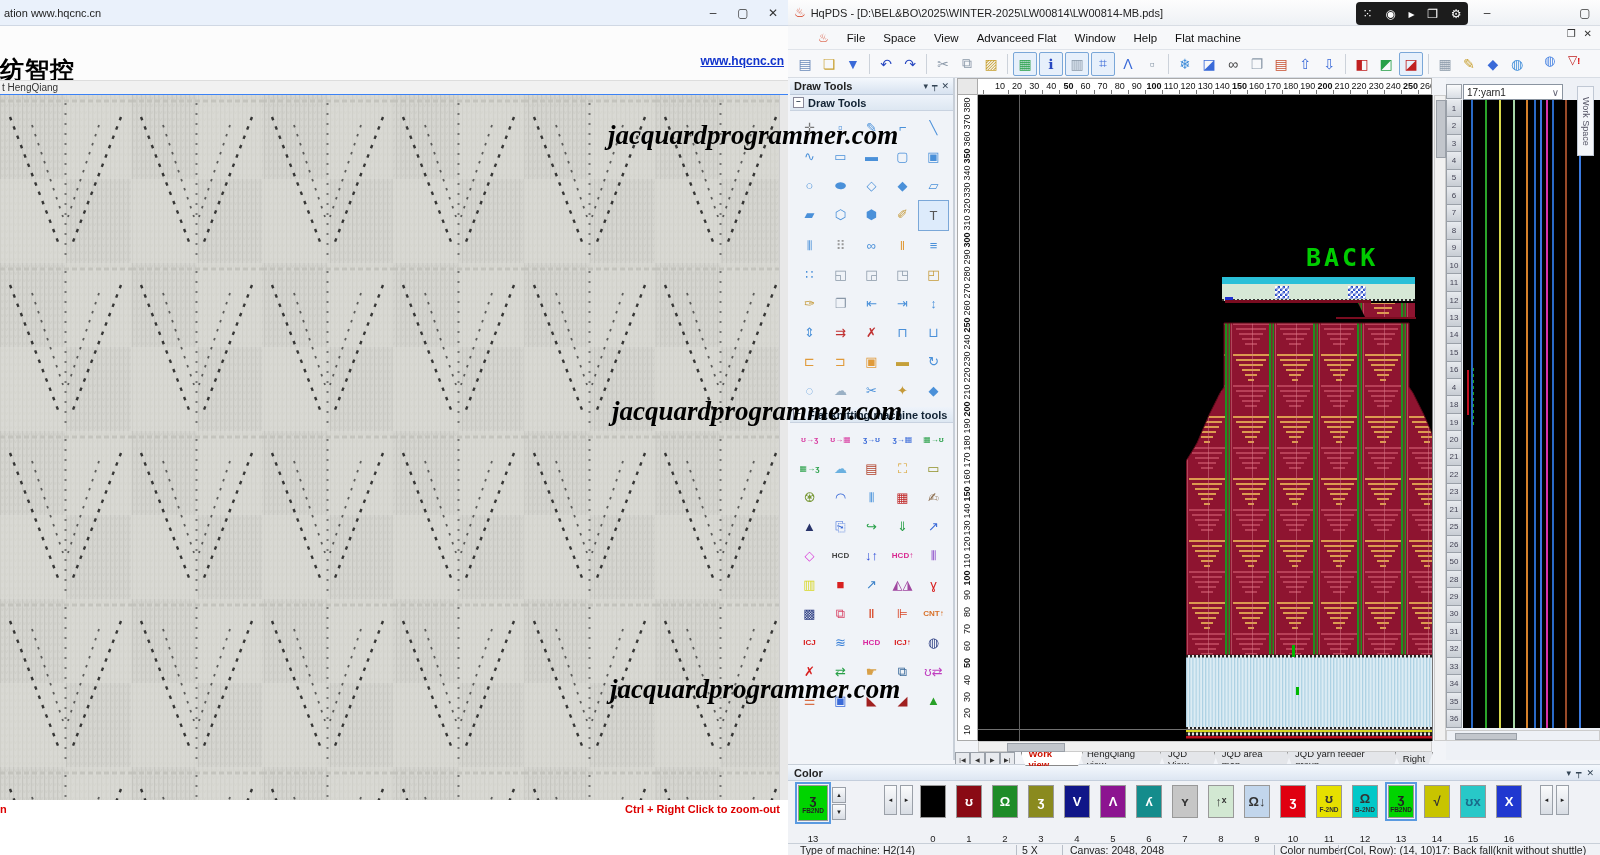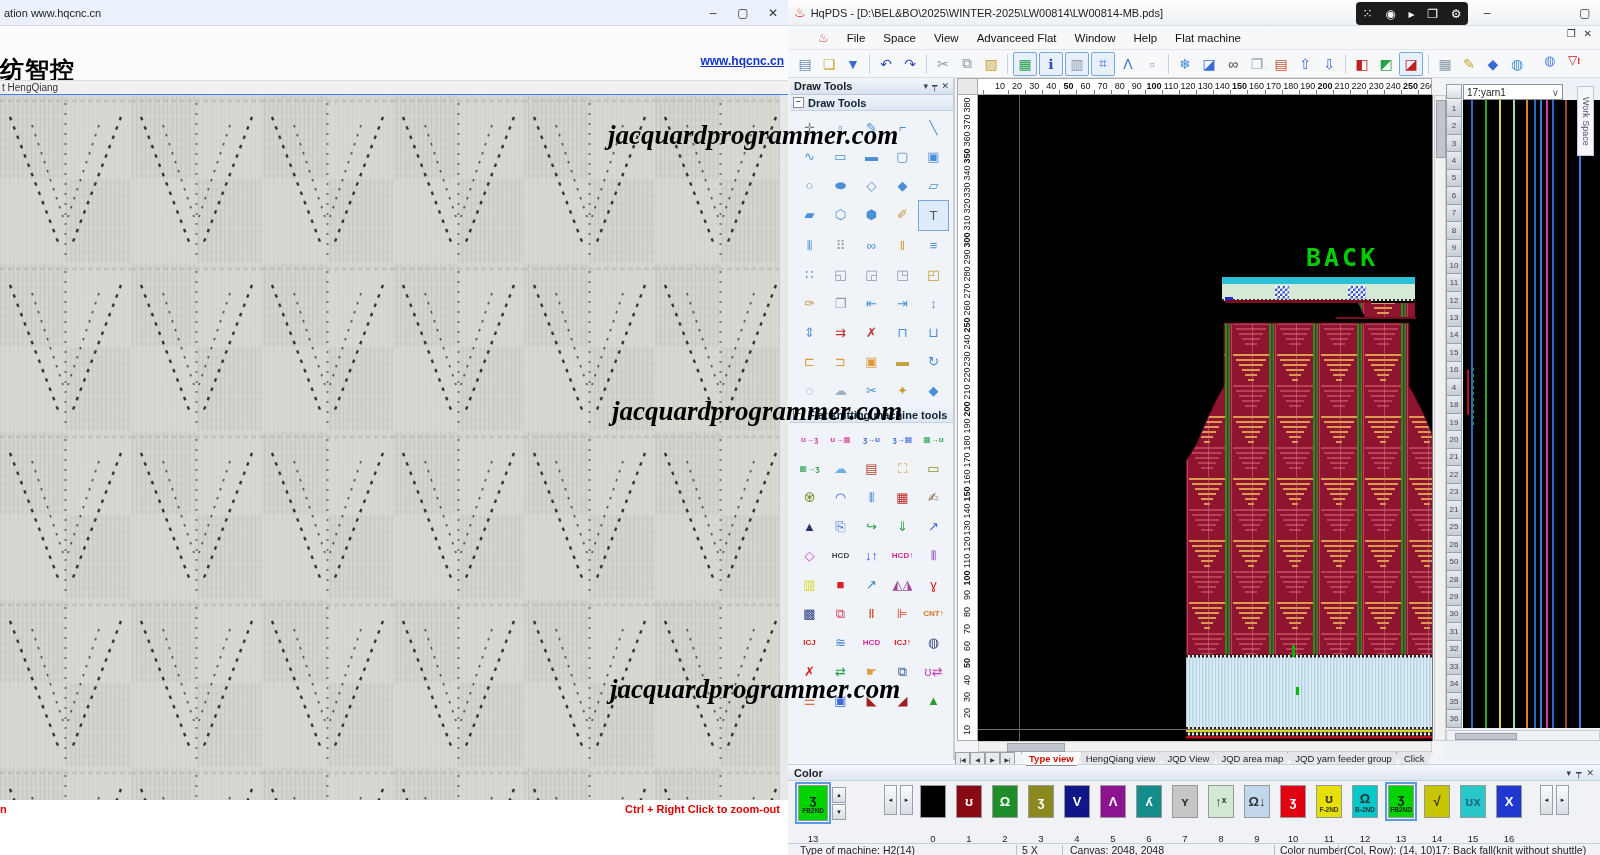--- a/index.html
+++ b/index.html
@@ -483,26 +483,26 @@
       </div>
     <div id="hscroll" class="abs">
         <div class="thumb"></div>
       </div>
 
     <div id="tabrow" class="abs">
         <div class="navbtn">|◀</div>
         <div class="navbtn">◀</div>
         <div class="navbtn">▶</div>
         <div class="navbtn">▶|</div>
-        <div class="tab active" style="margin-left: 6px;">Type view</div>
+        <div class="tab active" style="margin-left: 6px;">Work view</div>
         <div class="tab">HengQiang view</div>
         <div class="tab">JQD View</div>
         <div class="tab">JQD area map</div>
         <div class="tab">JQD yarn feeder group</div>
-        <div class="tab">Click</div>
+        <div class="tab">Right</div>
       </div>
 
     <div id="yarnpanel" class="abs">
       <div id="yarnbtn0" class="abs"></div>
       <div id="yarndd" class="abs">
         <span>17:yarn1</span>
         <span style="color:#667;">∨</span>
       </div>
       <div id="yarnrows" class="abs">
           <div class="yrow">1</div>

